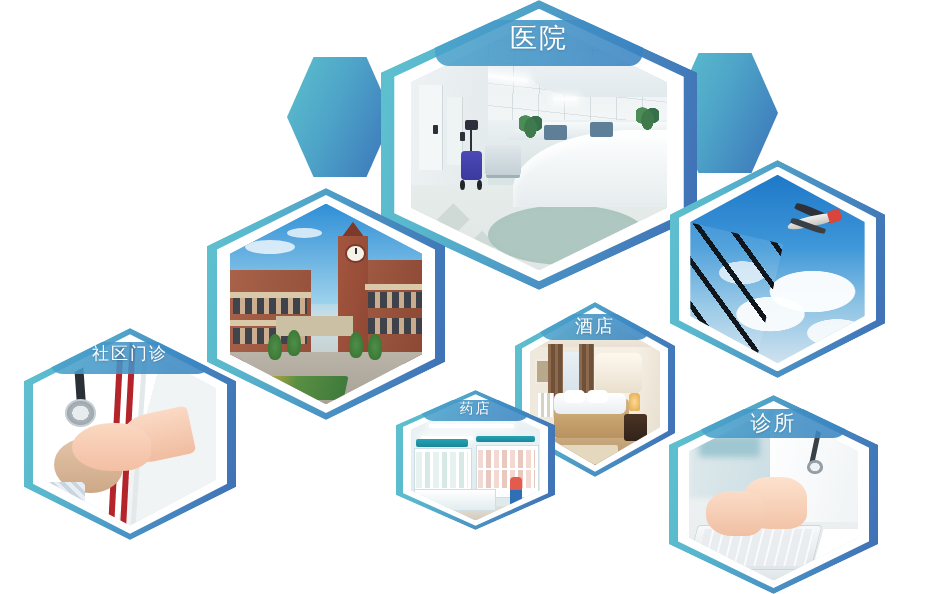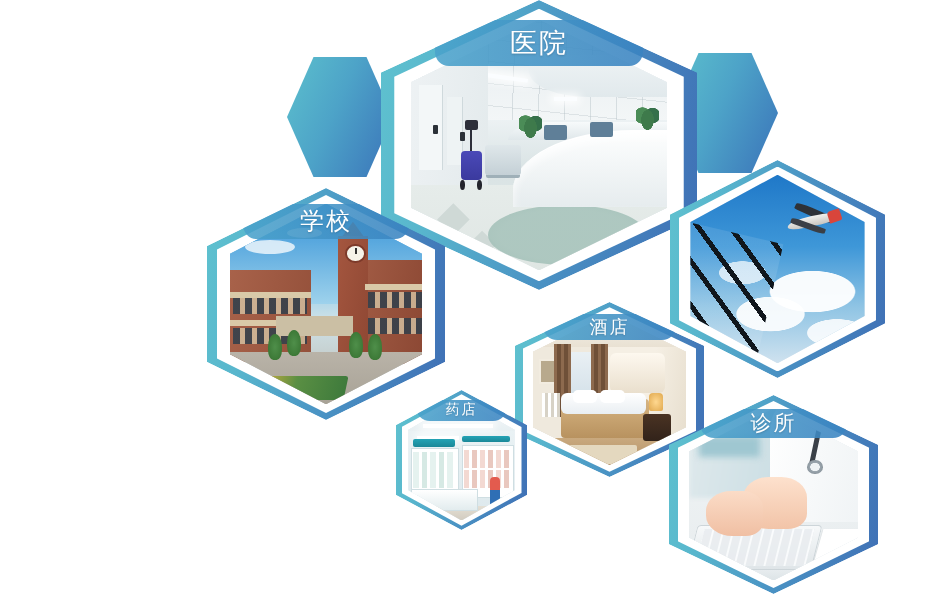--- a/index.html
+++ b/index.html
@@ -39,21 +39,21 @@
   .scene{position:absolute;inset:0;overflow:hidden;}
 
   
   .hex-label{
     position:absolute;
     left:15%;right:15%;top:6.8%;
     height:15%;
     background:linear-gradient(95deg,rgba(74,163,203,.88) 0%,rgba(58,131,193,.88) 100%);
     border-bottom-left-radius:14px;
     border-bottom-right-radius:14px;
-    display:flex;align-items:center;justify-content:center;
+    display:flex;justify-content:center;
     color:#ffffff;
     letter-spacing:2px;
     text-shadow:0 1px 2px rgba(0,0,0,.18);
     white-space:nowrap;
     pointer-events:none;
   }
 
   
   .deco{
     position:absolute;
@@ -293,27 +293,45 @@
         <div class="winrow" style="left:72%;top:57%;width:28%;height:8%;"></div>
         <div class="bridge"></div>
         <div class="plaza"></div>
         <div class="garden"></div>
         <div class="tree" style="left:20%;"></div>
         <div class="tree" style="left:30%;bottom:24%;"></div>
         <div class="tree" style="left:62%;bottom:23%;"></div>
         <div class="tree" style="left:72%;"></div>
       </div>
     </div>
-    <div class="hex-label" style="font-size:24px;">
-      <span>学校</span>
-    </div>
-  </div>
-
-
-  <div class="hex" style="left:515px;top:302px;width:160px;height:175px;padding-left:29px;">
+  </div>
+
+  <div class="hex" style="left:24px;top:328px;width:212px;height:212px;">
+    <div class="hex-frame"></div>
+    <div class="hex-gap"></div>
+    <div class="hex-photo">
+      <div class="scene sc-clinicA">
+        <div class="coat"></div>
+        <div class="fold"></div>
+        <div class="tapeA"></div>
+        <div class="tapeB"></div>
+        <div class="steth"></div>
+        <div class="bell"></div>
+        <div class="arm"></div>
+        <div class="handOld"></div>
+        <div class="handY"></div>
+        <div class="cuff"></div>
+      </div>
+    </div>
+    <div class="hex-label" style="font-size:17px;left:12%;right:12%;">
+      <span>社区门诊</span>
+    </div>
+  </div>
+
+  <div class="hex" style="left:515px;top:302px;width:160px;height:175px;">
     <div class="hex-frame"></div>
     <div class="hex-gap"></div>
     <div class="hex-photo">
       <div class="scene sc-hotel">
         <div class="wall"></div>
         <div class="ceil"></div>
         <div class="pic"></div>
         <div class="window"></div>
         <div class="curtain" style="left:14%;"></div>
         <div class="curtain" style="left:38%;"></div>
@@ -327,21 +345,21 @@
         <div class="pillow" style="left:44%;"></div>
         <div class="stand"></div>
         <div class="lampG"></div>
       </div>
     </div>
     <div class="hex-label" style="font-size:18px;">
       <span>酒店</span>
     </div>
   </div>
 
-  <div class="hex" style="left:396px;top:390px;width:131px;height:140px;">
+  <div class="hex" style="left:396px;top:390px;width:131px;height:140px;padding-left:28px;">
     <div class="hex-frame"></div>
     <div class="hex-gap"></div>
     <div class="hex-photo">
       <div class="scene sc-pharm">
         <div class="ceil"></div>
         <div class="strip" style="left:14%;top:20%;width:66%;"></div>
         <div class="strip" style="left:8%;top:30%;width:40%;"></div>
         <div class="banner" style="left:4%;top:33%;width:40%;height:6%;"></div>
         <div class="banner" style="left:50%;top:30%;width:46%;height:5%;"></div>
         <div class="shelf" style="left:2%;top:40%;width:44%;height:38%;"></div>

